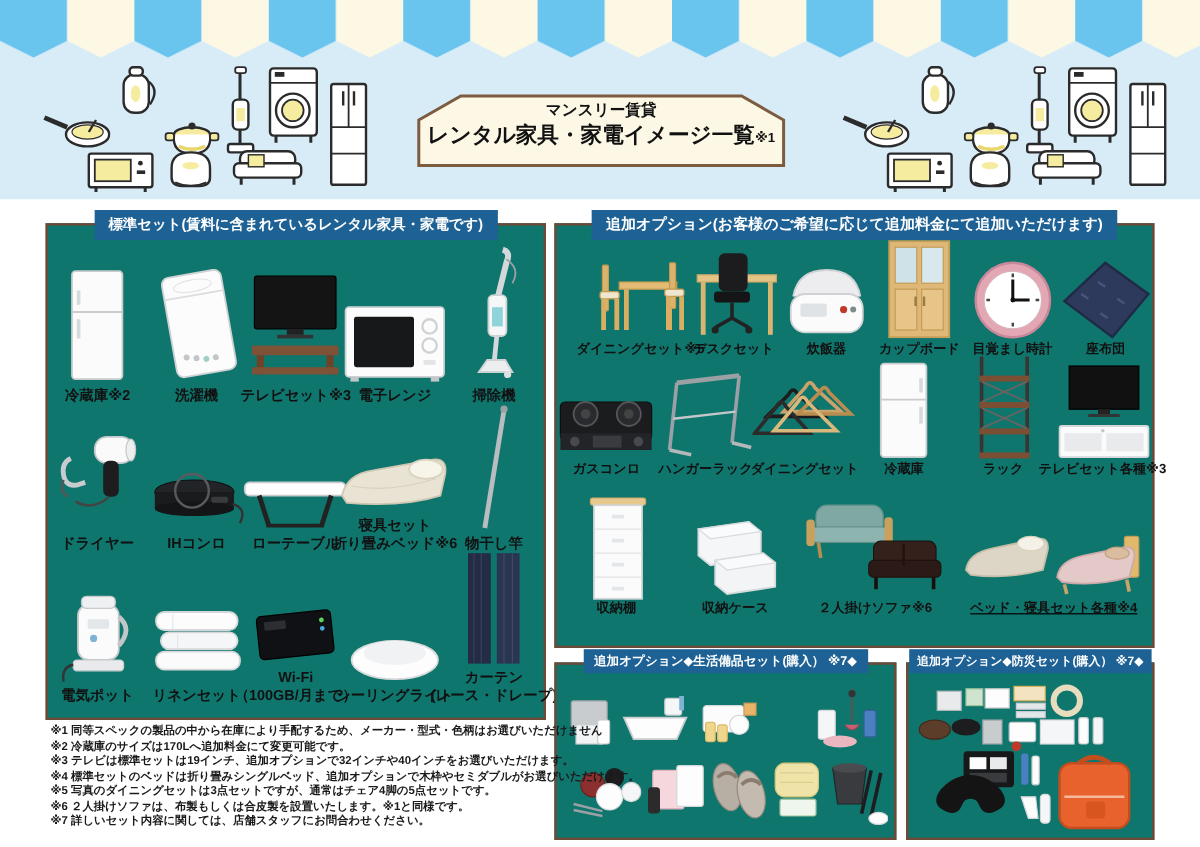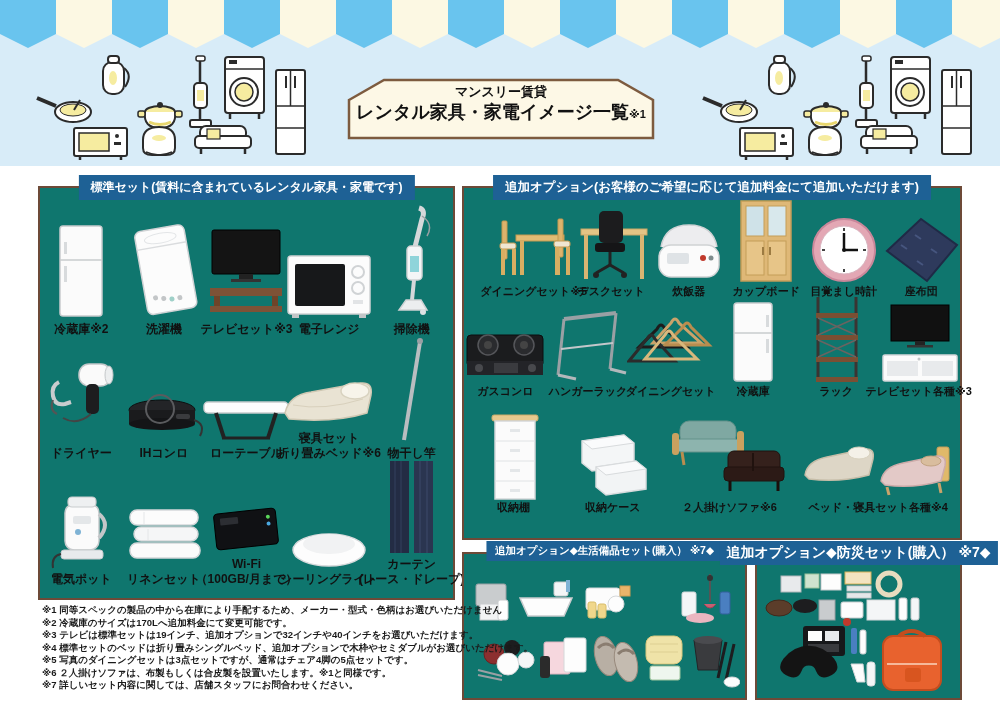--- a/index.html
+++ b/index.html
@@ -18,21 +18,21 @@
   .icons{width:272px;height:110px;}
   .icons .abs svg{display:block;}
   
   .panel{border:2px solid #6d4a38;background:#0f766e;}
   .panel-header{position:absolute;top:-13px;left:50%;transform:translateX(-50%);
      background:#1e6195;color:#fff;font-weight:bold;white-space:nowrap;
      padding:4px 12px;letter-spacing:0;}
   .hdr-l{font-size:12px;}
   .hdr-r{font-size:12.5px;}
   .hdr-s{font-size:10.5px;padding:3px 9px;}
-  .hdr-xs{font-size:14px;padding:3px 7px;}
+  .hdr-xs{font-size:10px;padding:3px 7px;}
   .row{display:flex;align-items:flex-end;}
   .cell{flex:1;display:flex;flex-direction:column;align-items:center;justify-content:flex-end;min-width:0;}
   .ph{display:flex;align-items:flex-end;justify-content:center;}
   .cap{font-weight:bold;color:#111;text-align:center;line-height:1.2;white-space:nowrap;}
   .c12{font-size:12px;}
   .c11{font-size:11px;}
   
   .footnotes{left:42px;top:604px;width:440px;color:#1a1a1a;font-weight:bold;}
   .fn{font-size:9.5px;line-height:1.32;white-space:nowrap;}
 </style>
@@ -653,21 +653,21 @@
             <line x1="62" y1="39" x2="60" y2="52" stroke="#b98d4f" stroke-width="3"></line>
             <rect x="58" y="38" width="52" height="22" rx="6" fill="#35211c" stroke="#20120e"></rect>
             <rect x="54" y="54" width="60" height="14" rx="4" fill="#2c1a16" stroke="#20120e"></rect>
             <line x1="83" y1="40" x2="83" y2="58" stroke="#20120e" stroke-width="2"></line>
             <line x1="60" y1="68" x2="60" y2="78" stroke="#1a0e0b" stroke-width="3"></line>
             <line x1="108" y1="68" x2="108" y2="78" stroke="#1a0e0b" stroke-width="3"></line>
           </svg>
       </div>
       <div class="cap c11">２人掛けソファ※6</div>
     </div>
-    <div class="cell" style="flex:1.65;">
+    <div class="cell" style="flex:1.65;text-decoration:underline;">
       <div class="ph">
         <svg width="158" height="82">
             <path d="M6,56 Q8,42 28,38 L66,30 Q76,29 74,40 L70,56 Q40,64 10,60 Z" fill="#ddd6c6" stroke="#c6bda8" stroke-width="1.5"></path>
             <ellipse cx="60" cy="34" rx="11" ry="6" fill="#f4f1e8" stroke="#d8d2bf"></ellipse>
             <rect x="138" y="28" width="12" height="34" rx="2" fill="#e0b96a" stroke="#c49d58"></rect>
             <path d="M82,62 Q84,48 104,44 L138,37 Q148,36 146,47 L142,62 Q114,70 86,66 Z" fill="#e3c9c7" stroke="#cdaba9" stroke-width="1.5"></path>
             <ellipse cx="132" cy="42" rx="10" ry="5" fill="#d9bd9e" stroke="#c2a27f"></ellipse>
             <line x1="88" y1="68" x2="90" y2="76" stroke="#caa36a" stroke-width="3"></line>
             <line x1="140" y1="64" x2="142" y2="74" stroke="#caa36a" stroke-width="3"></line>
           </svg>

